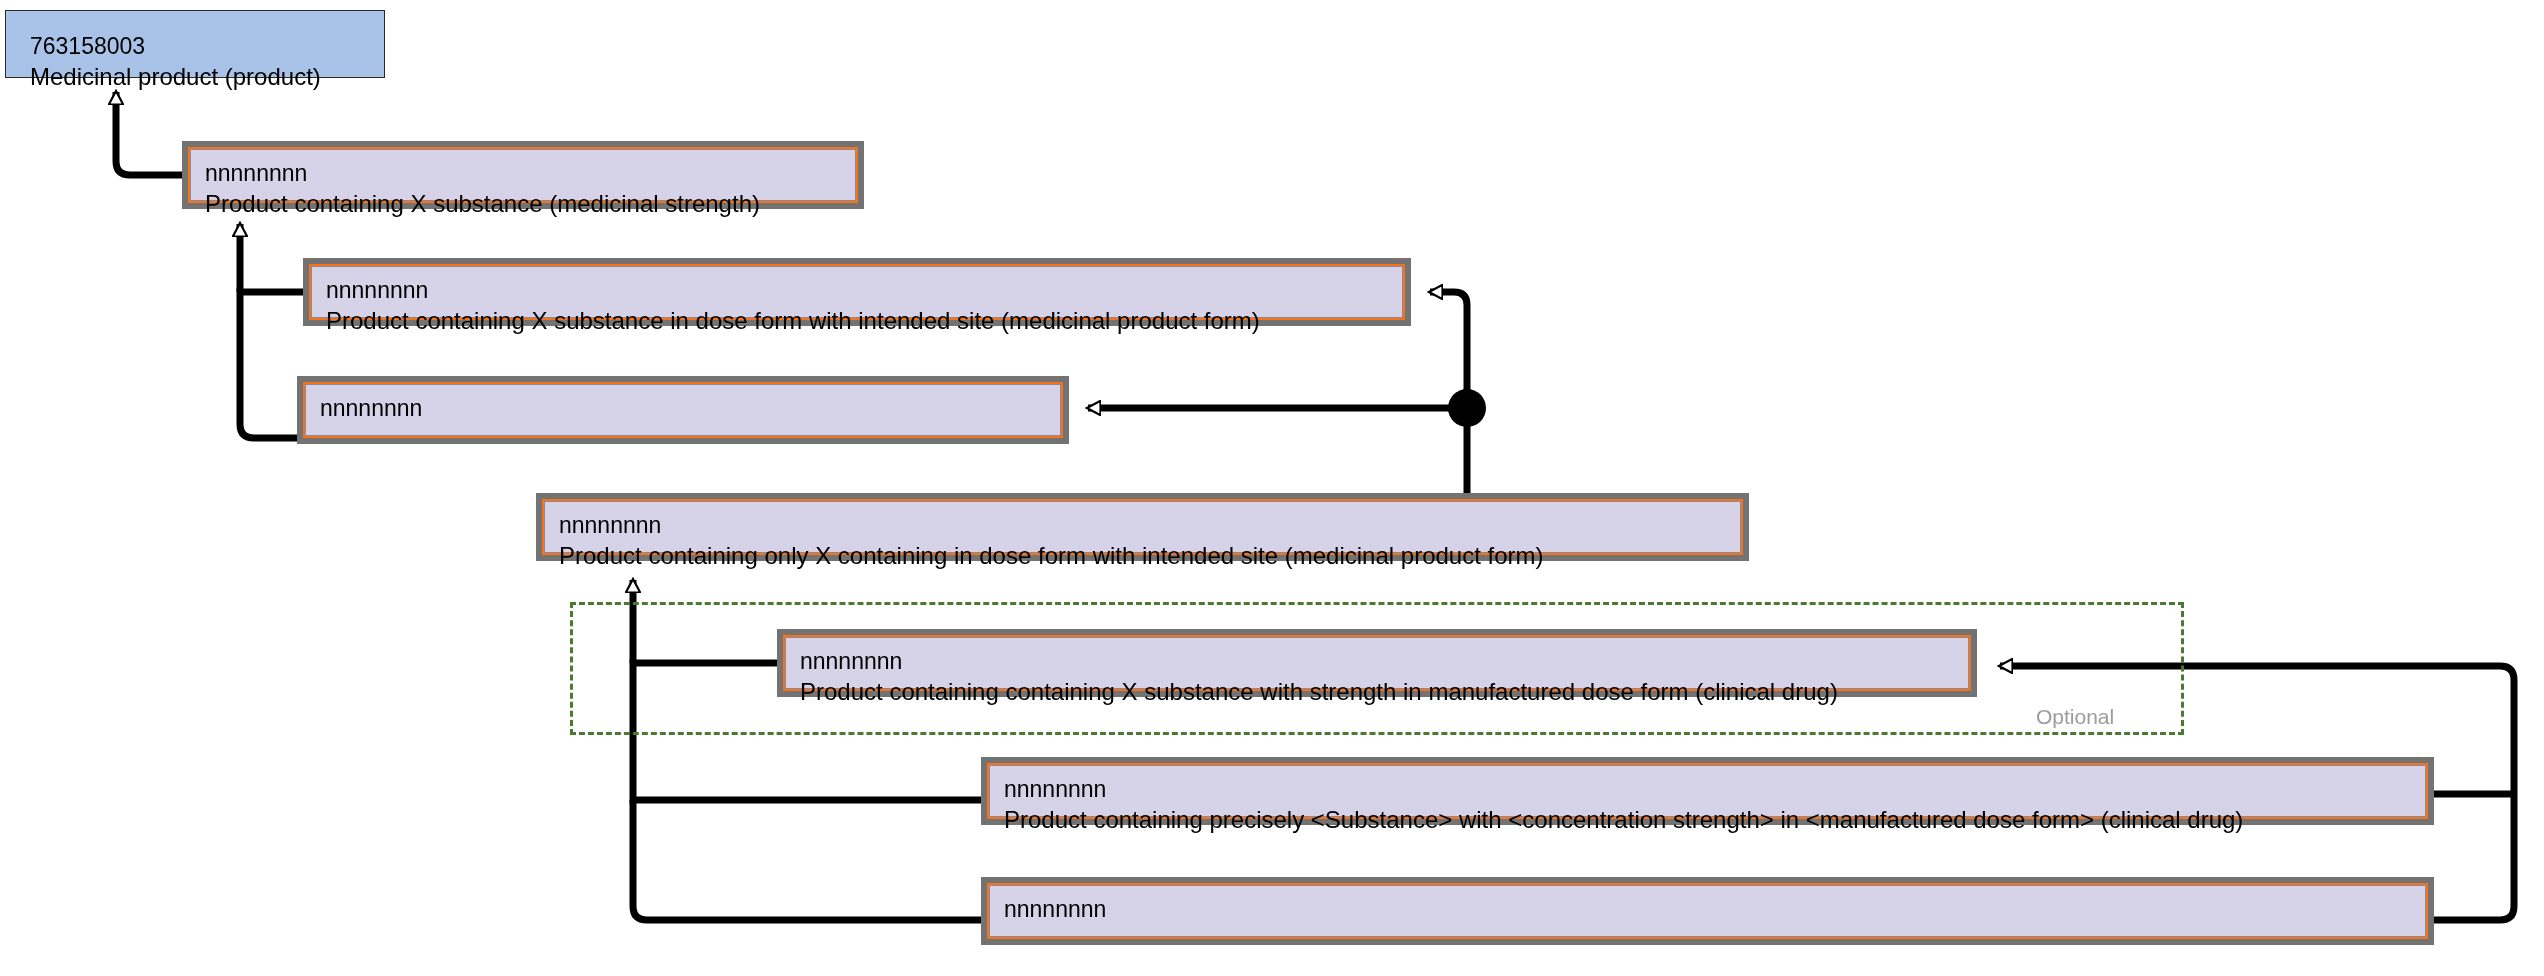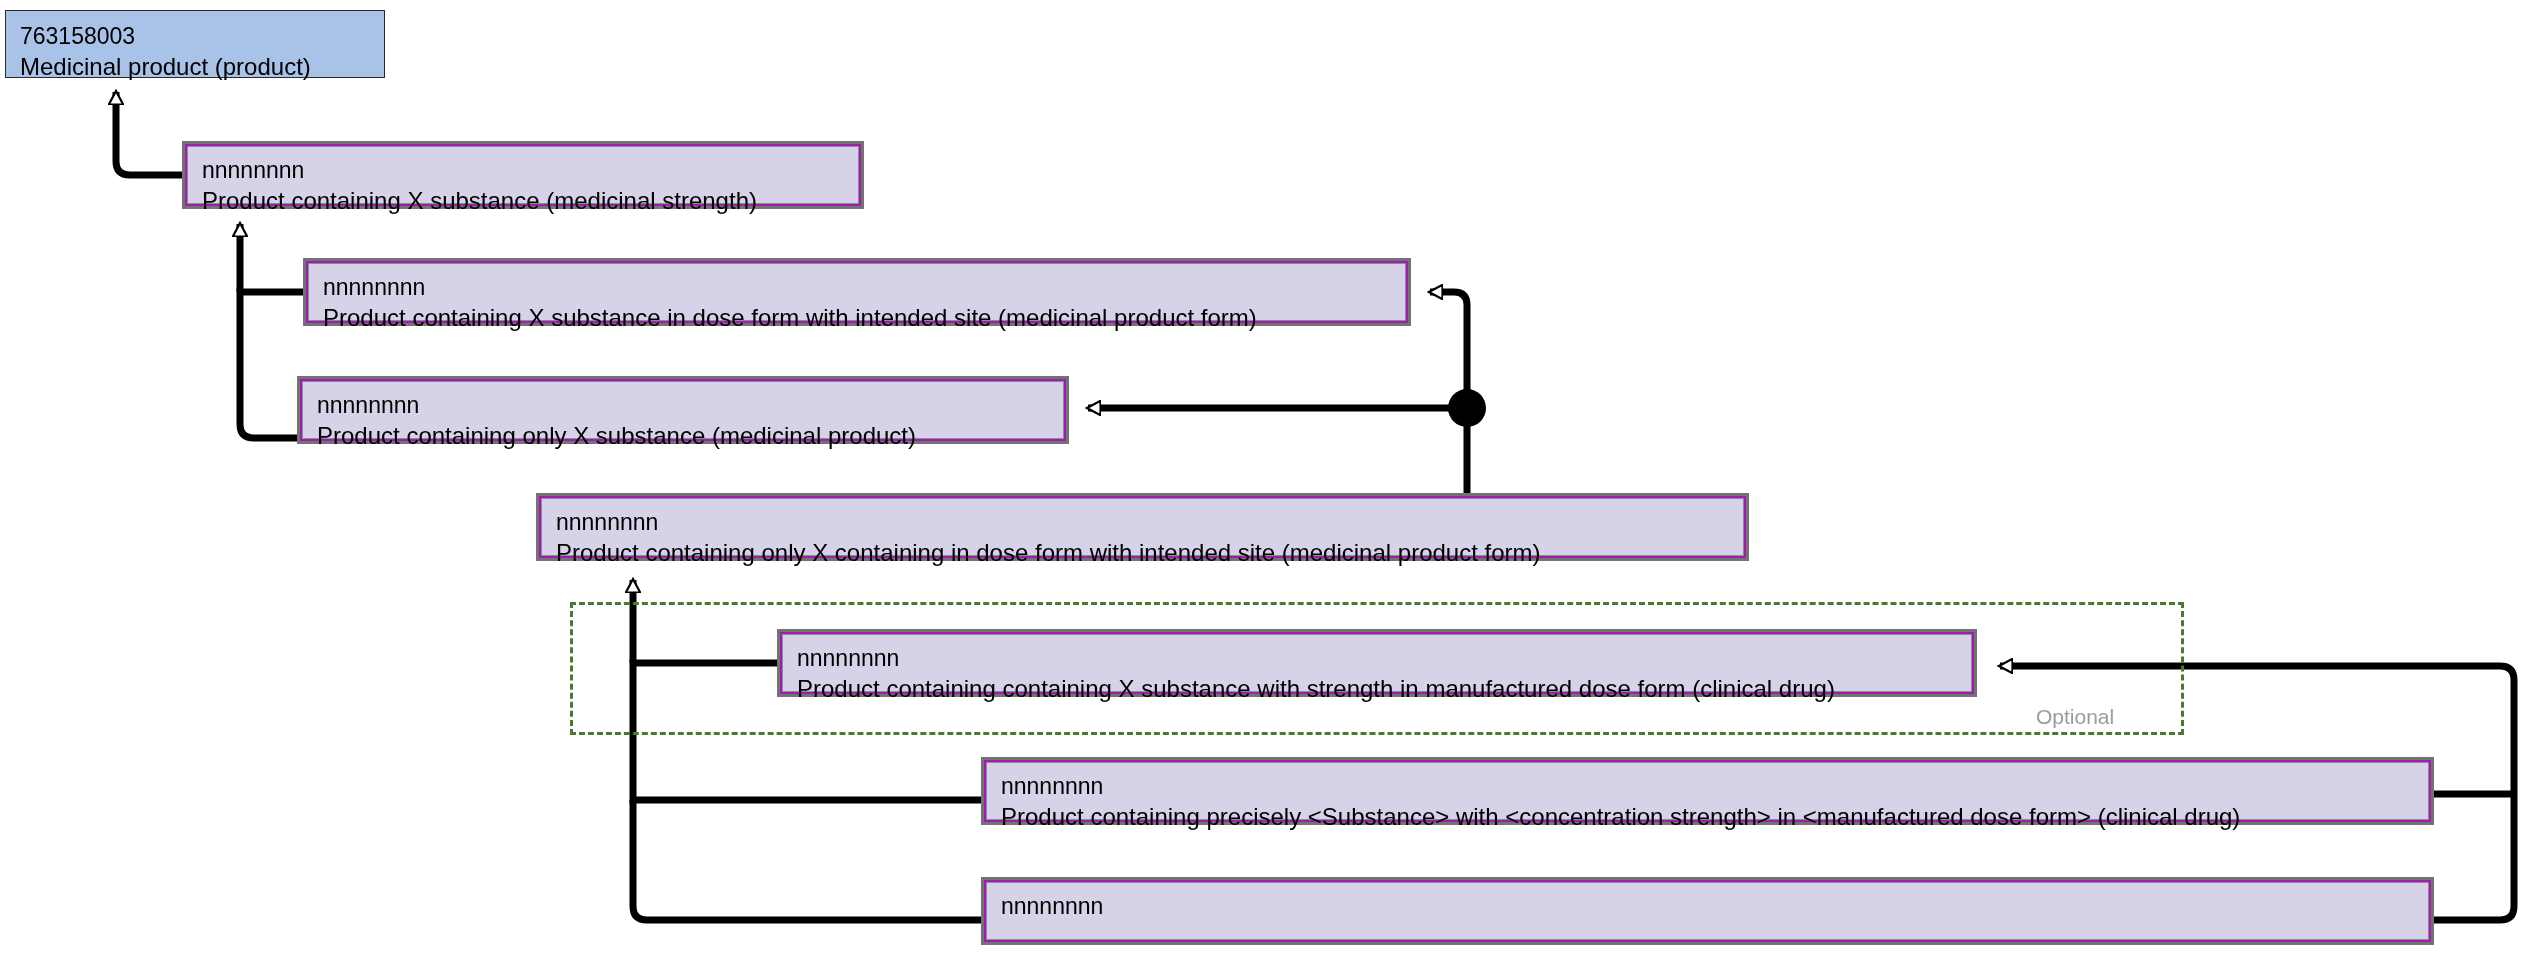--- a/index.html
+++ b/index.html
@@ -18,36 +18,36 @@
   #edges {
     position: absolute;
     left: 0; top: 0;
     width: 2544px;
     height: 976px;
     pointer-events: none;
   }
   .node {
     position: absolute;
     box-sizing: border-box;
-    background: #a21caf;
-    border: 3px solid #737373;
+    background: #f97316;
+    border: 6px solid #737373;
     padding: 2px;
   }
   .node .inner {
     box-sizing: border-box;
     width: 100%;
     height: 100%;
     border: 1px solid #8a8a9c;
     background: #d6d2e8;
     padding: 8px 14px 0 14px;
   }
   .node.root {
     background: #a8c2e8;
     border: 1px solid #2a2a2a;
-    padding: 2px;
+    padding: 12px;
   }
   .node.root .inner {
     border: none;
     background: #a8c2e8;
     padding: 8px 12px 0 12px;
   }
   .code {
     font-size: 23px;
     line-height: 30px;
     color: #000000;
@@ -121,21 +121,20 @@
       </div>
       <div class="node" style="left: 303px; top: 258px; width: 1108px; height: 68px;">
         <div class="inner">
           <div class="code">nnnnnnnn</div>
           <div class="term">Product containing X substance in dose form with intended site (medicinal product form)</div>
         </div>
       </div>
       <div class="node" style="left: 297px; top: 376px; width: 772px; height: 68px;">
         <div class="inner">
           <div class="code">nnnnnnnn</div>
-          <div class="term">Product containing only X substance (medicinal product)</div>
         </div>
       </div>
       <div class="node" style="left: 536px; top: 493px; width: 1213px; height: 68px;">
         <div class="inner">
           <div class="code">nnnnnnnn</div>
           <div class="term">Product containing only X containing in dose form with intended site (medicinal product form)</div>
         </div>
       </div>
       <div class="node" style="left: 777px; top: 629px; width: 1200px; height: 68px;">
         <div class="inner">

